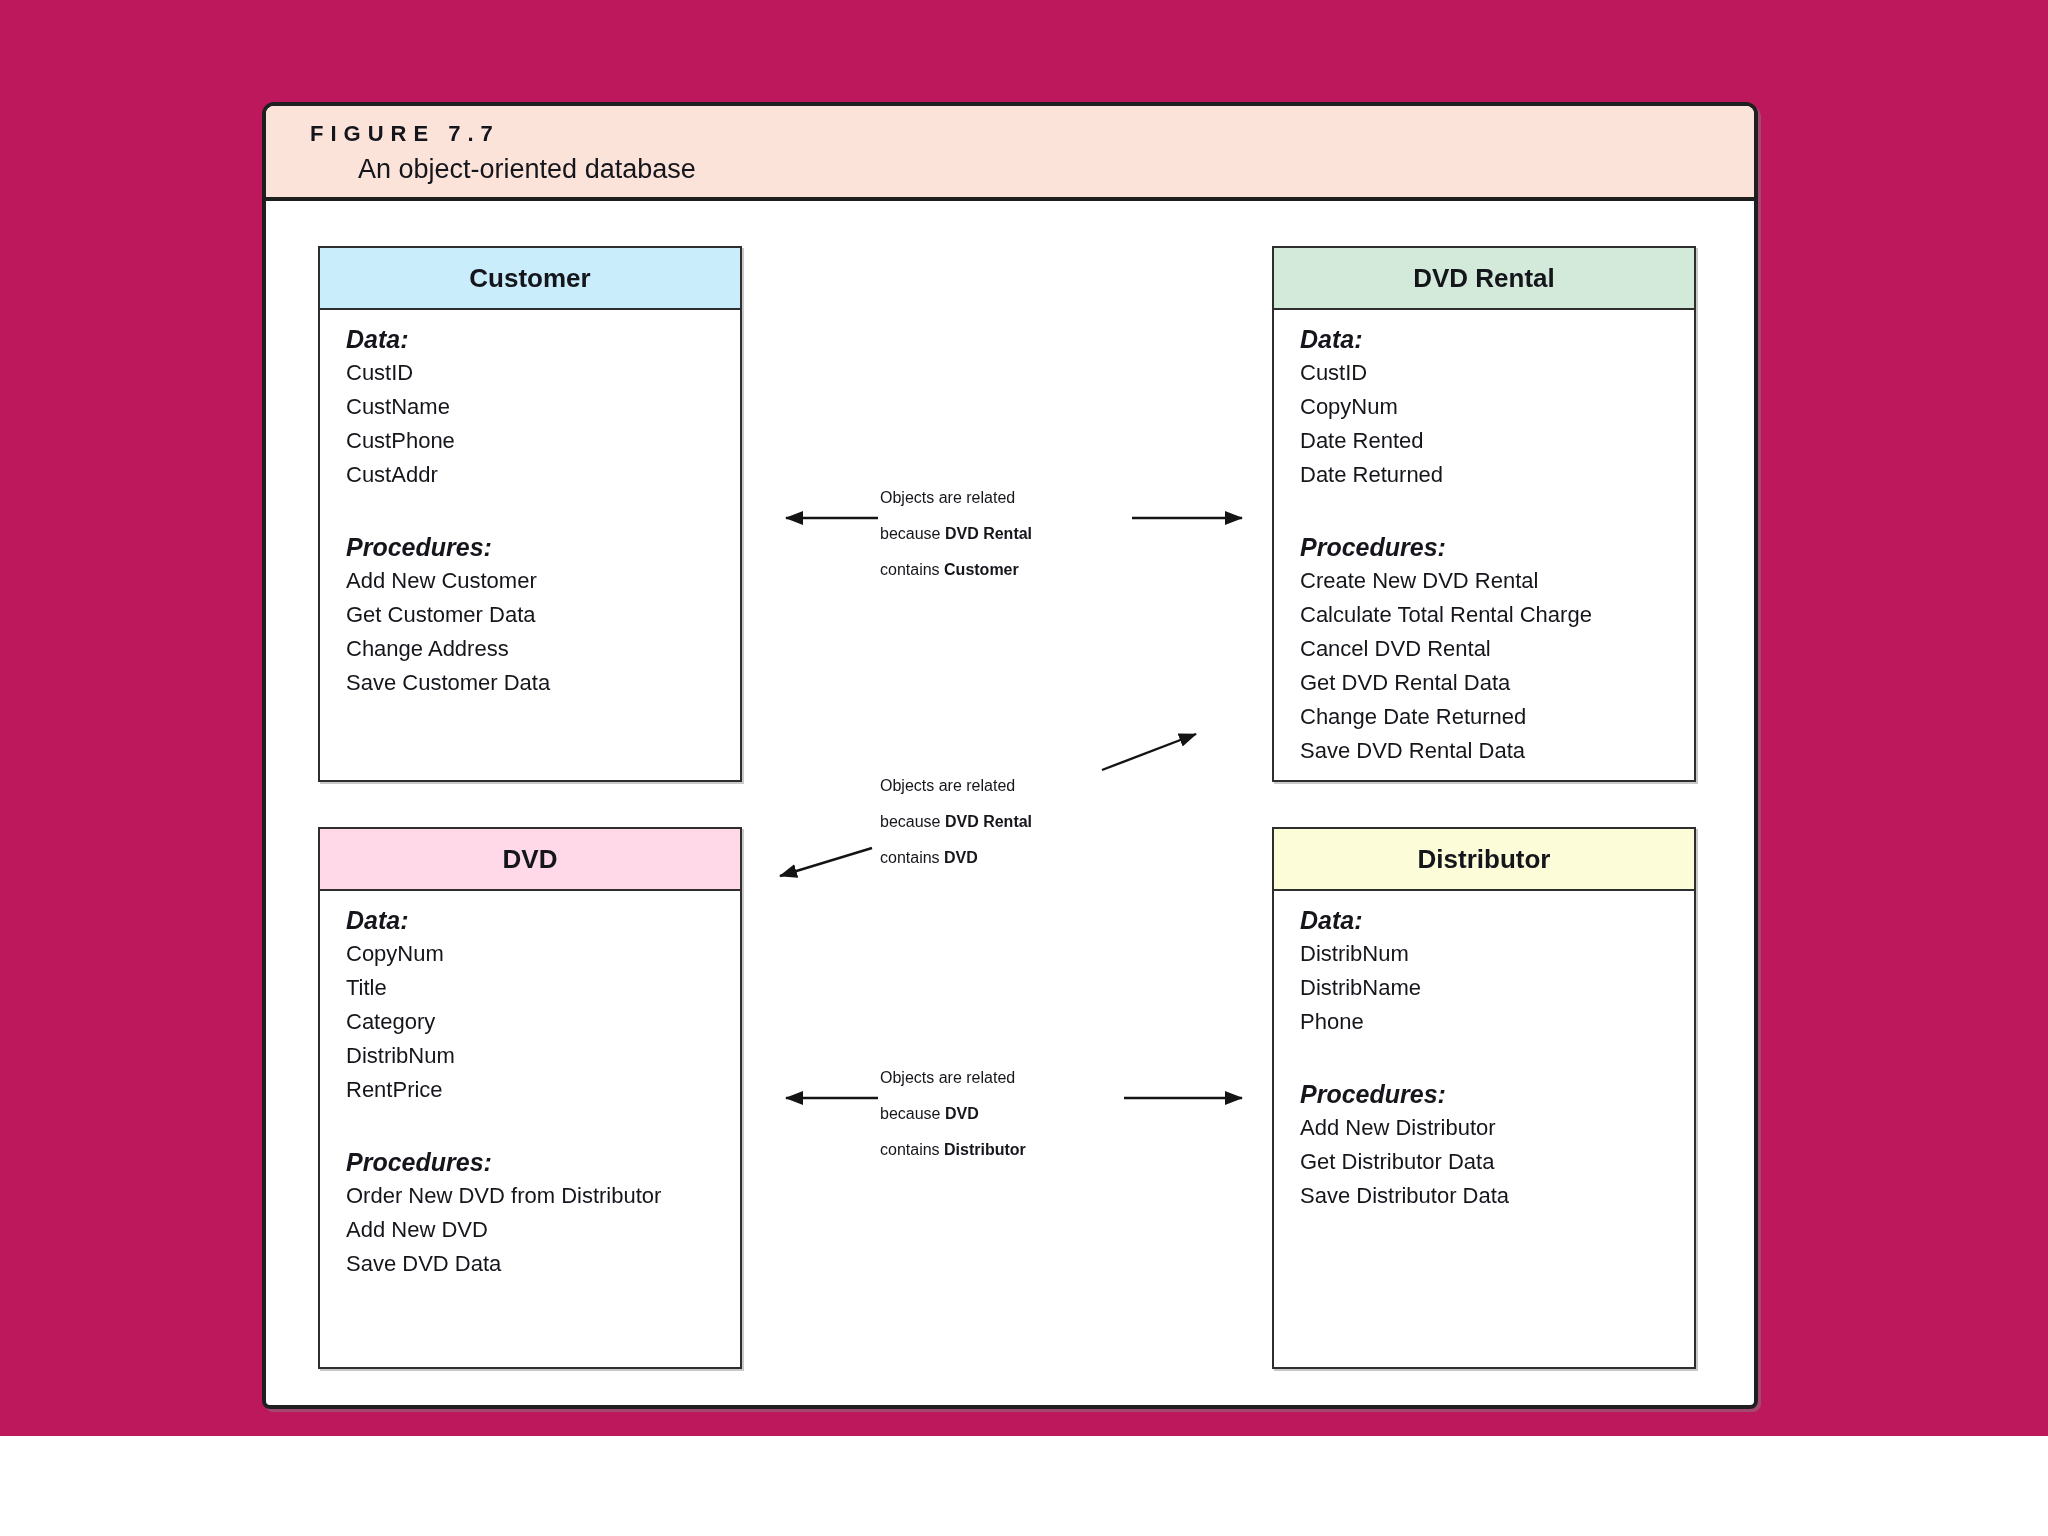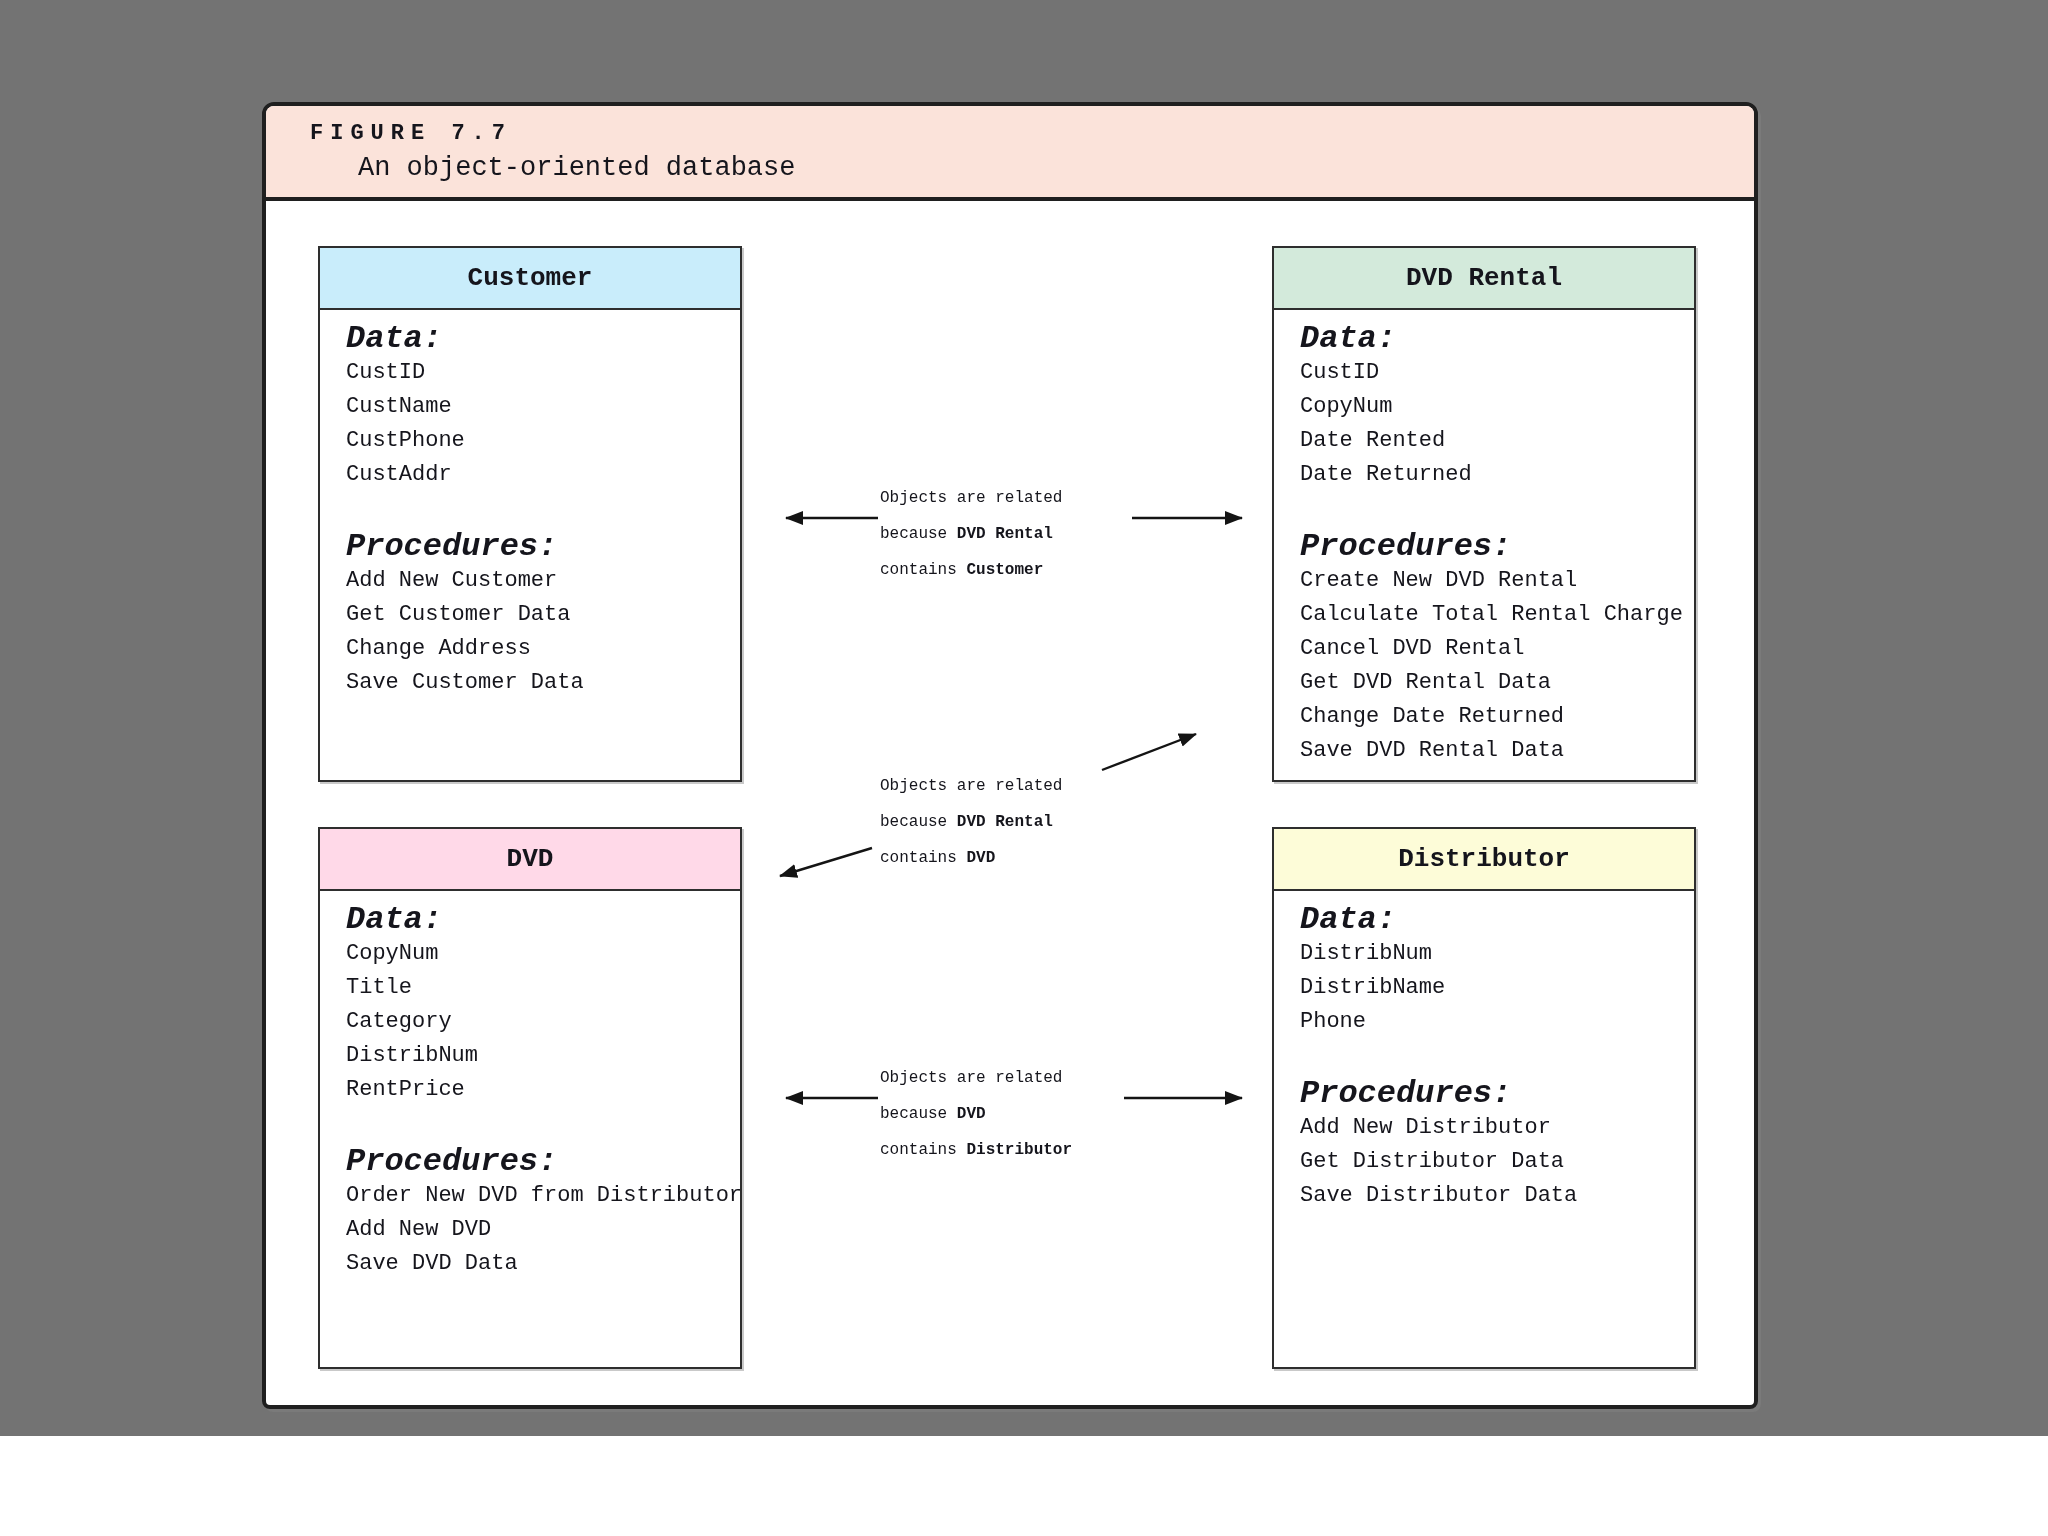--- a/index.html
+++ b/index.html
@@ -1,18 +1,18 @@
 <!DOCTYPE html>
 <html><head>
 <meta charset="utf-8">
 <style>
   html,body{margin:0;padding:0;background:#ffffff;}
   .canvas{
-    position:relative;width:2048px;height:1436px;background:#737373;
-    font-family:Liberation Mono, monospace;color:#15151c;overflow:hidden;
+    position:relative;width:2048px;height:1436px;background:#be185d;
+    font-family:Liberation Sans, sans-serif;color:#15151c;overflow:hidden;
   }
   
   .figure-box{
     position:absolute;left:262px;top:102px;width:1488px;height:1299px;
     border:4px solid #1f1f1f;border-radius:12px 12px 8px 8px;background:#ffffff;
     box-shadow:3px 3px 0 rgba(130,130,130,.45);
   }
   .figure-band{
     position:absolute;left:0;top:0;right:0;height:95px;background:#fbe3da;
     border-bottom:4px solid #1f1f1f;border-radius:8px 8px 0 0;
@@ -27,21 +27,21 @@
   }
   .obox-header{
     height:60px;line-height:60px;text-align:center;font-size:26px;font-weight:bold;
     border-bottom:2px solid #2e2e2e;
   }
   .hdr-blue{background:#c9edfb;}
   .hdr-green{background:#d3eadb;}
   .hdr-pink{background:#ffd9e8;}
   .hdr-yellow{background:#fdfcd8;}
   .obox-body{padding:12px 8px 0 26px;}
-  .sec-label{height:34px;line-height:34px;font-size:32px;font-weight:bold;font-style:italic;}
+  .sec-label{height:34px;line-height:34px;font-size:25px;font-weight:bold;font-style:italic;}
   .row{height:34px;line-height:34px;font-size:22px;white-space:nowrap;}
   .spacer{height:38px;}
   
   .annot{position:absolute;font-size:16px;line-height:36px;white-space:nowrap;margin-top:16px;}
   .annot b{font-weight:bold;}
   
   .arrows{position:absolute;left:0;top:0;pointer-events:none;}
   
   .footer-left{position:absolute;left:124px;top:1446px;font-size:52px;color:#000;}
   .footer-page{position:absolute;left:1852px;top:1446px;font-size:36px;color:#000;}

